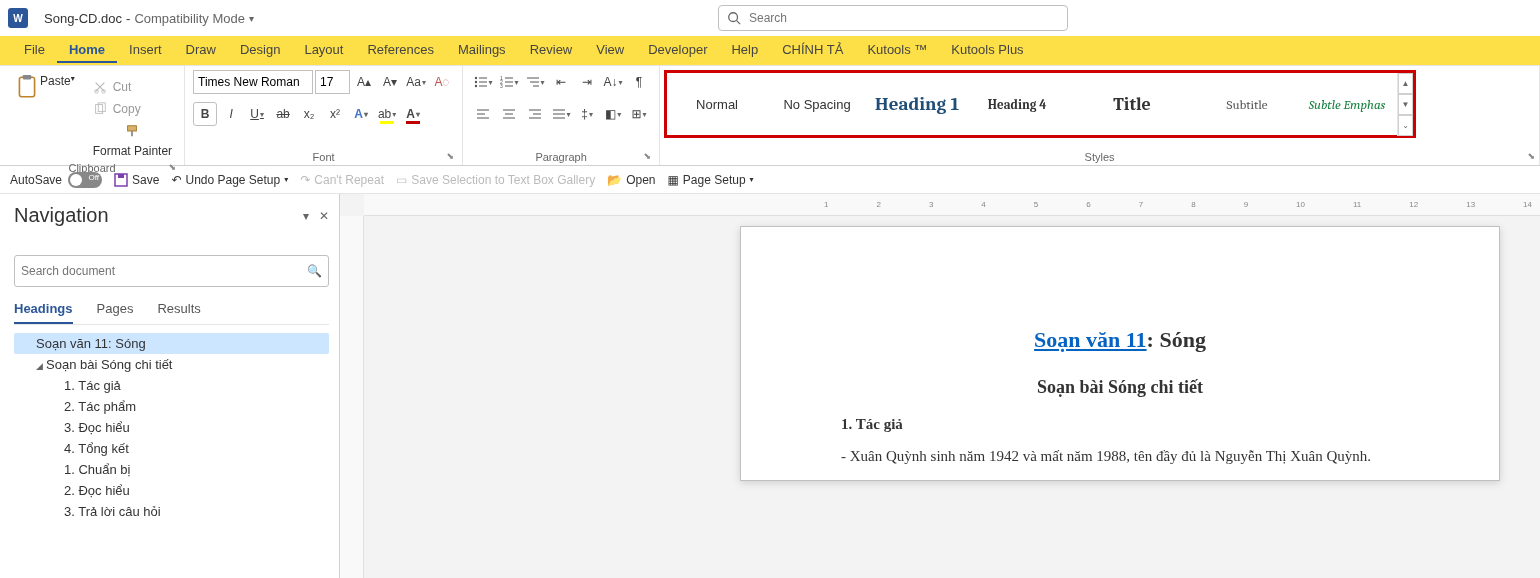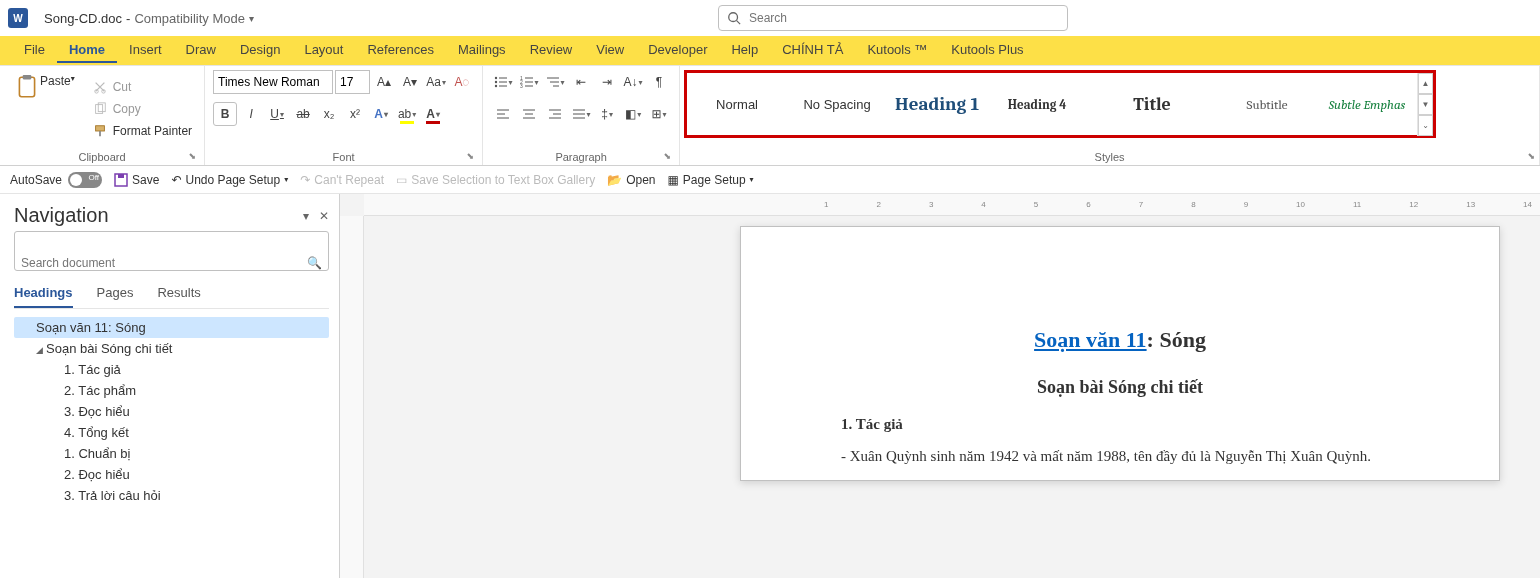--- a/index.html
+++ b/index.html
@@ -20,21 +20,21 @@
 .ribbon { display: flex; height: 100px; background: #fff; border-bottom: 1px solid #d0d0d0; }
 .ribbon-group { border-right: 1px solid #e5e5e5; padding: 4px 8px 2px 8px; display: flex; flex-direction: column; }
 .ribbon-group .group-body { flex: 1; display: flex; align-items: flex-start; gap: 4px; }
 .ribbon-group .group-label { text-align: center; font-size: 11px; color: #666; padding-top: 2px; position: relative; }
 .ribbon-group .group-label .launcher-icon { position: absolute; right: 0; font-size: 9px; color: #888; }
 
 .clipboard-group .paste-block { display: flex; flex-direction: row; align-items: flex-start; padding: 4px 6px; cursor: pointer; }
 .clipboard-group .paste-icon { width: 26px; height: 26px; }
 .clipboard-group .small-btns { display: flex; flex-direction: column; gap: 4px; padding-left: 4px; margin-top: 8px; }
 .clipboard-group .small-btn { display: flex; align-items: center; gap: 6px; color: #999; cursor: pointer; font-size: 12px; padding: 2px 4px; }
-.clipboard-group .small-btn.enabled { color: #333; }
+.clipboard-group .small-btn.enabled { color: #333; flex-direction: column; }
 .clipboard-group .small-btn .icon { width: 14px; height: 14px; }
 
 .font-group .row { display: flex; align-items: center; gap: 2px; margin-bottom: 4px; }
 .font-group select, .font-group .combo { height: 24px; border: 1px solid #c0c0c0; font-size: 12px; padding: 0 4px; }
 .font-group .fontname { width: 120px; }
 .font-group .fontsize { width: 35px; }
 .btn { width: 24px; height: 24px; display: inline-flex; align-items: center; justify-content: center; cursor: pointer; border-radius: 3px; font-size: 12px; color: #444; }
 .btn.dd::after { content: "▾"; font-size: 8px; margin-left: 1px; color: #666; }
 .btn.bold { font-weight: bold; border: 1px solid #c0c0c0; }
 .btn .color-bar { position: absolute; bottom: 2px; width: 14px; height: 3px; }
@@ -59,21 +59,21 @@
 .toggle { width: 34px; height: 16px; background: #888; border-radius: 8px; position: relative; }
 .toggle .knob { width: 12px; height: 12px; background: #fff; border-radius: 50%; position: absolute; left: 2px; top: 2px; }
 .toggle .lbl { position: absolute; right: 3px; top: 1px; color: #fff; font-size: 8px; }
 
 .workspace { display: flex; height: calc(578px - 36px - 30px - 100px - 28px); background: #be185d; }
 
 .nav-pane { width: 340px; background: #fff; border-right: 1px solid #d0d0d0; padding: 10px 10px 0 14px; }
 .nav-pane .nav-header { display: flex; align-items: center; justify-content: space-between; }
 .nav-pane h2 { font-size: 20px; font-weight: 400; color: #333; }
 .nav-pane .nav-icons { display: flex; gap: 10px; color: #666; }
-.nav-search { display: flex; margin-top: 4px; border: 1px solid #c0c0c0; border-radius: 3px; height: 40px; align-items: flex-end; padding: 0 6px; }
+.nav-search { display: flex; margin-top: 28px; border: 1px solid #c0c0c0; border-radius: 3px; height: 32px; align-items: center; padding: 0 6px; }
 .nav-search input { border: none; outline: none; flex: 1; font-size: 12px; }
 .nav-tabs { display: flex; gap: 24px; margin-top: 14px; font-size: 13px; border-bottom: 1px solid #e5e5e5; }
 .nav-tabs .ntab { padding-bottom: 6px; cursor: pointer; color: #555; }
 .nav-tabs .ntab.active { color: #2b579a; border-bottom: 2px solid #2b579a; font-weight: 600; }
 .nav-tree { margin-top: 8px; font-size: 13px; color: #333; }
 .nav-node { padding: 3px 4px; cursor: pointer; border-radius: 2px; }
 .nav-node.sel { background: #cde6ff; }
 .nav-node .arrow { display: inline-block; width: 10px; font-size: 9px; color: #666; }
 .ind1 { padding-left: 22px; }
 .ind2 { padding-left: 50px; }

